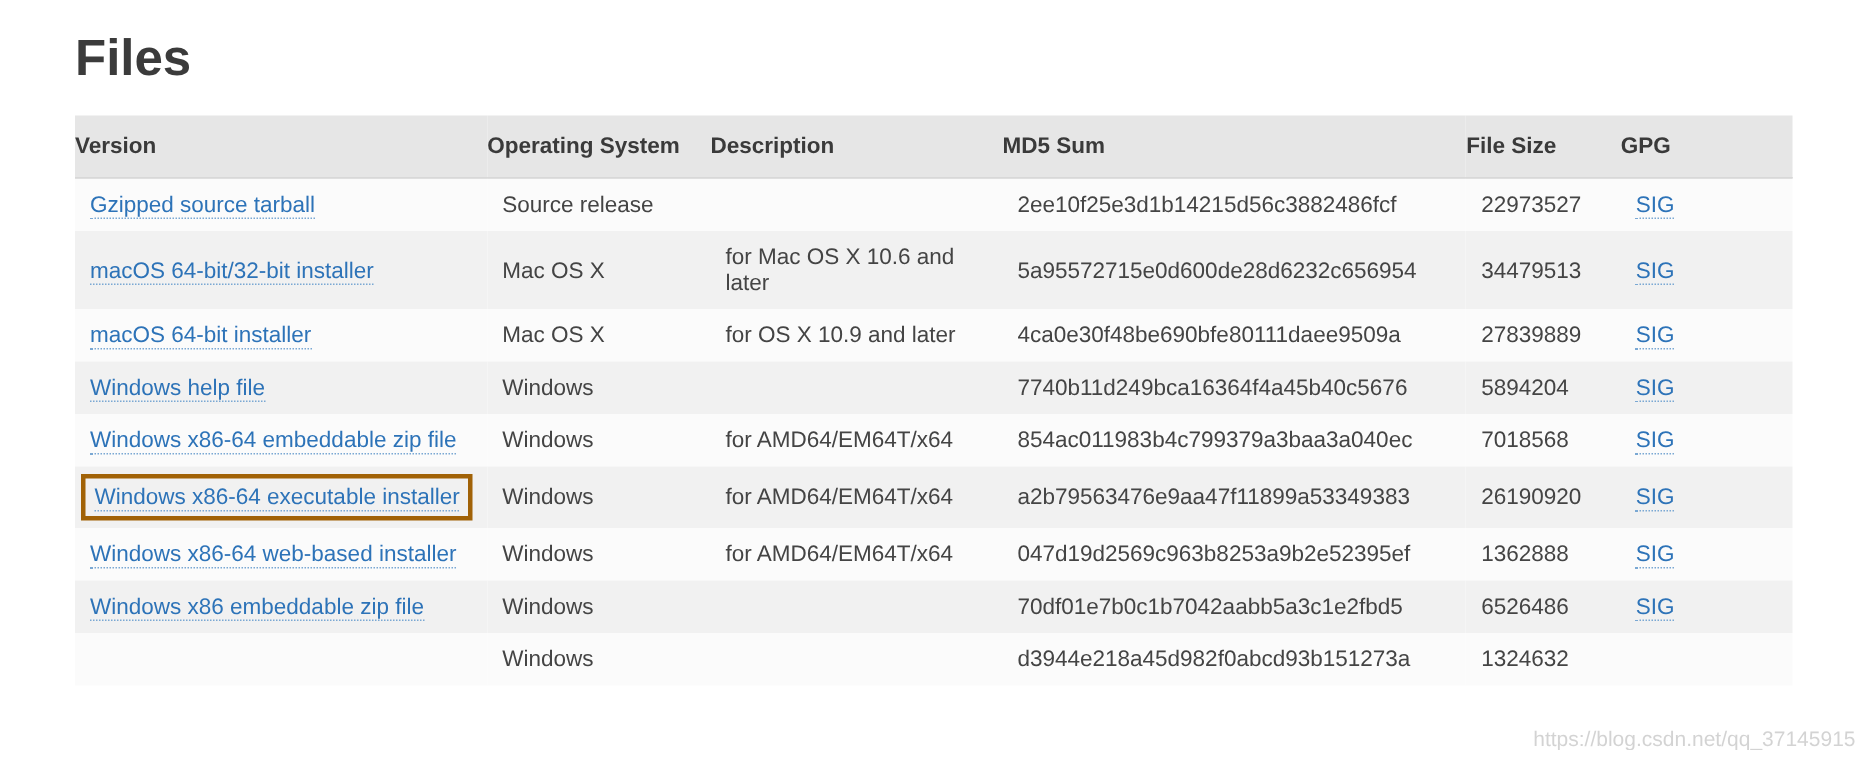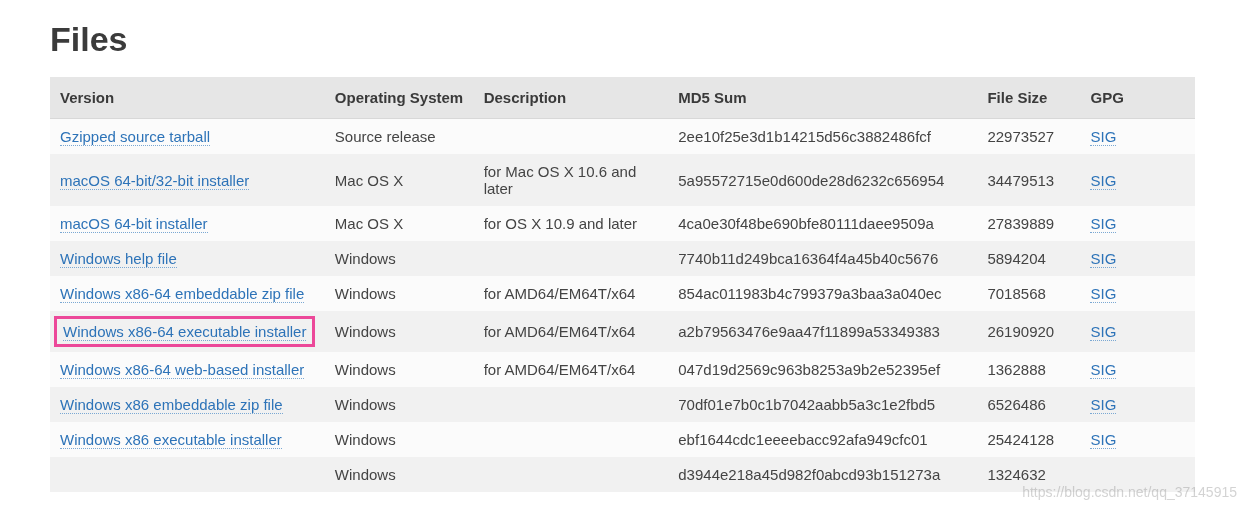--- a/index.html
+++ b/index.html
@@ -18,38 +18,38 @@
   table {
     width: 100%;
     border-collapse: collapse;
     font-size: 15px;
   }
   thead th {
     background: #e6e6e6;
     text-align: left;
     font-weight: 700;
     color: #3a3a3a;
-    padding: 12px 10px;
+    padding: 12px 0;
     border-bottom: 1px solid #d8d8d8;
   }
   tbody td {
     padding: 9px 10px;
     vertical-align: middle;
     color: #444;
   }
   tbody tr:nth-child(odd)  { background: #fbfbfb; }
   tbody tr:nth-child(even) { background: #f1f1f1; }
   a.link {
     color: #2d73b8;
     text-decoration: none;
     border-bottom: 1px dotted #7aa8d3;
     text-align: right;
   }
   .hl {
-    border: 3px solid #ec4899;
+    border: 3px solid #a16207;
     display: inline-block;
     padding: 4px 6px;
     margin: -4px -6px;
   }
   .watermark {
     position: fixed;
     right: 8px;
     bottom: 6px;
     font-size: 14px;
     color: rgba(130,130,130,0.35);
@@ -147,28 +147,20 @@
       </tr>
       <tr>
         <td><a href="#" class="link">Windows x86 embeddable zip file</a></td>
         <td>Windows</td>
         <td></td>
         <td>70df01e7b0c1b7042aabb5a3c1e2fbd5</td>
         <td>6526486</td>
         <td><a href="#" class="link">SIG</a></td>
       </tr>
       <tr>
-        <td><a href="#" class="link">Windows x86 executable installer</a></td>
-        <td>Windows</td>
-        <td></td>
-        <td>ebf1644cdc1eeeebacc92afa949cfc01</td>
-        <td>25424128</td>
-        <td><a href="#" class="link">SIG</a></td>
-      </tr>
-      <tr>
         <td></td>
         <td>Windows</td>
         <td></td>
         <td>d3944e218a45d982f0abcd93b151273a</td>
         <td>1324632</td>
         <td></td>
       </tr>
     </tbody>
 </table>
 

